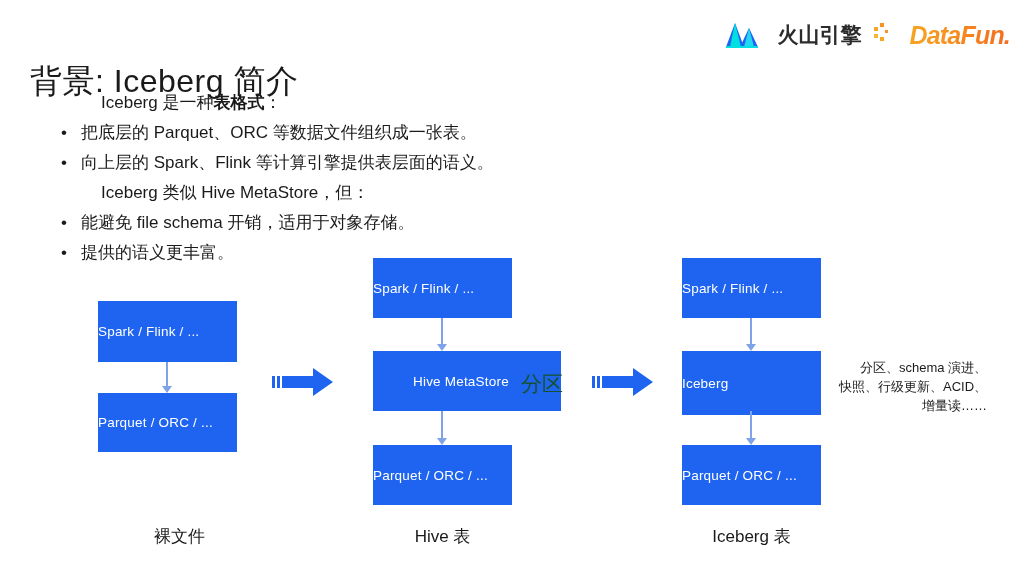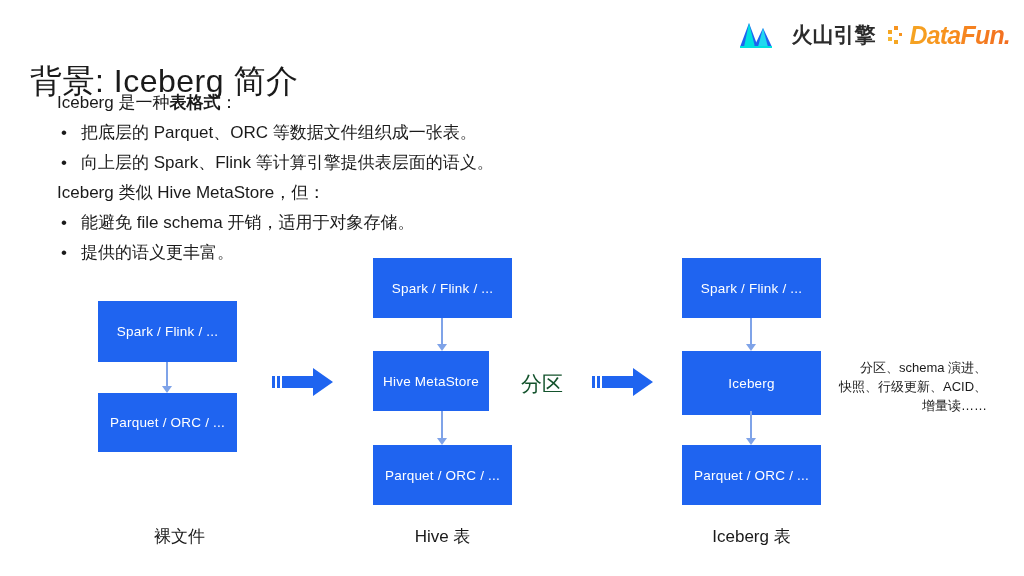--- a/index.html
+++ b/index.html
@@ -47,22 +47,21 @@
   .volc-mark { display:block; }
   .volc-text {
     font-size: 21px;
     font-weight: 700;
     color: #2b2b2b;
     letter-spacing: 0px;
     white-space: nowrap;
   }
   .datafun-logo {
     display: flex;
-    align-items: center;
-    gap: 2px;
+    gap: 16px;
   }
   .datafun-text {
     font-size: 25px;
     font-weight: 700;
     font-style: italic;
     letter-spacing: -0.8px;
     background: linear-gradient(95deg, #f5a623 0%, #f7931e 35%, #f58220 60%, #f26d21 100%);
     -webkit-background-clip: text;
     background-clip: text;
     color: transparent;
@@ -74,20 +73,21 @@
     position: absolute;
     left: 57px;
     top: 88px;
     width: 560px;
   }
   .lead {
     font-size: 17px;
     line-height: 30px;
     color: #1a1a1a;
     white-space: nowrap;
+    margin-left: 44px;
   }
   .lead b { font-weight: 700; }
   .bullet {
     display: flex;
     font-size: 17px;
     line-height: 30px;
     color: #1a1a1a;
     white-space: nowrap;
   }
   .bullet-dot {
@@ -99,21 +99,20 @@
   }
 
   
   .diagram { position: absolute; left: 0; top: 0; width: 1024px; height: 576px; }
   .node {
     position: absolute;
     background: #1f64f0;
     color: #ffffff;
     display: flex;
     align-items: center;
-    justify-content: center;
     font-size: 13.5px;
     letter-spacing: 0.2px;
     text-align: center;
   }
   .connector {
     position: absolute;
     width: 2px;
     background: #7fa3e8;
   }
   .connector::after {
@@ -221,21 +220,21 @@
   <svg class="big-arrow" style="left:272px; top:366px;" width="62" height="32" viewBox="0 0 62 32">
     <rect x="0" y="10" width="3" height="12" fill="#1f64f0"></rect>
     <rect x="5" y="10" width="3" height="12" fill="#1f64f0"></rect>
     <path d="M10,10 L41,10 L41,2 L61,16 L41,30 L41,22 L10,22 Z" fill="#1f64f0"></path>
   </svg>
 
   <div class="node" style="left:373px; top:258px; width:139px; height:60px;">
     <span>Spark / Flink / ...</span>
   </div>
   <div class="connector" style="left:441px; top:318px; height:26px;"></div>
-  <div class="node" style="left:373px; top:351px; width:116px; height:60px;">
+  <div class="node" style="left:373px; top:351px; width:148px; height:60px;padding-left:40px;">
     <span>Hive MetaStore</span>
   </div>
   <div class="connector" style="left:441px; top:411px; height:27px;"></div>
   <div class="node" style="left:373px; top:445px; width:139px; height:60px;">
     <span>Parquet / ORC / ...</span>
   </div>
   <div class="side-label" style="left:521px; top:370px;">分区</div>
   <div class="group-label" style="left:373px; top:525px; width:139px;">Hive 表</div>
 
   <svg class="big-arrow" style="left:592px; top:366px;" width="62" height="32" viewBox="0 0 62 32">

